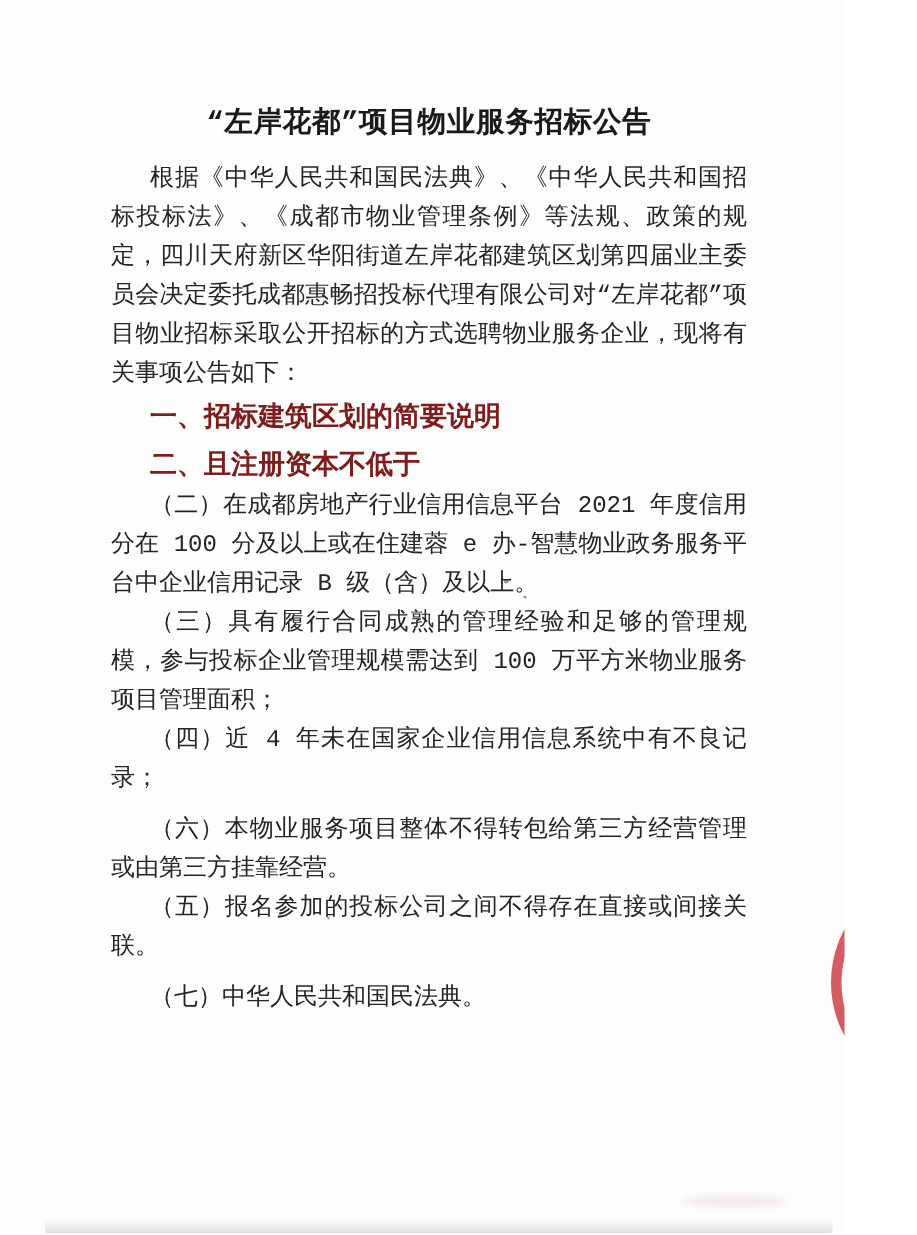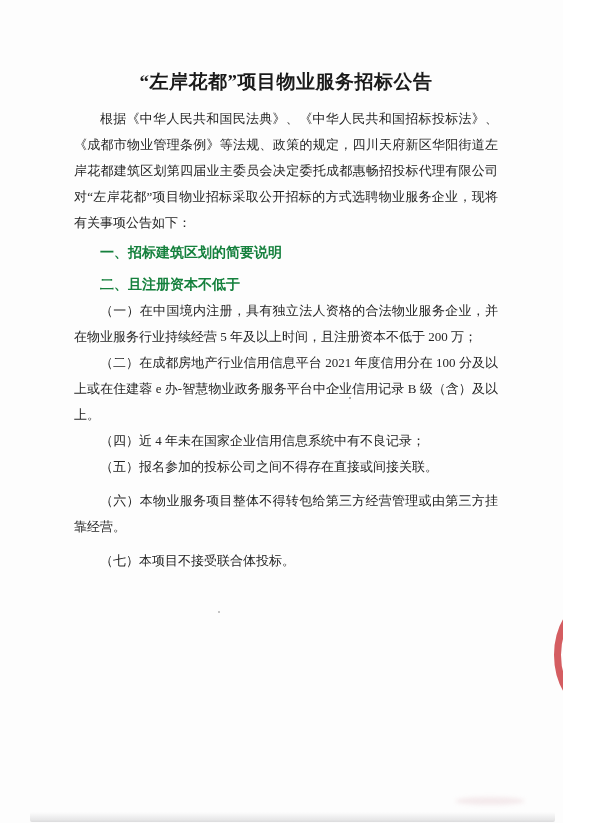--- a/index.html
+++ b/index.html
@@ -2,55 +2,55 @@
 <html lang="zh"><head>
 <meta charset="utf-8">
 <style>
   html, body { margin: 0; padding: 0; background: #ffffff; }
   .page {
     position: relative;
     width: 563px;
     height: 823px;
     background: #fdfdfd;
     overflow: hidden;
-    font-family: Liberation Serif, serif;
+    font-family: Liberation Mono, monospace;
   }
   .content {
     position: absolute;
     left: 74px;
     top: 0;
     width: 424px;
     padding-top: 68px;
     color: #222;
   }
   .doc-title {
     margin: 0 0 10px 0;
     font-size: 19px;
     line-height: 28px;
     font-weight: 700;
     text-align: center;
     letter-spacing: 0.5px;
     color: #1a1a1a;
   }
   .para {
     margin: 0;
-    font-size: 13px;
+    font-size: 16px;
     line-height: 26px;
     text-align: justify;
     text-indent: 26px;
     overflow-wrap: break-word;
     color: #242424;
   }
   .heading {
     margin: 0;
     padding-left: 26px;
-    font-size: 14px;
+    font-size: 18px;
     line-height: 26px;
     font-weight: 700;
-    color: #15803d;
+    color: #7f1d1d;
   }
   .heading.h1 { margin-top: 4px; }
   .heading.h2 { margin-top: 6px; }
   .para.gap-sm { margin-top: 8px; }
 
   
   .stamp {
     position: absolute;
     box-sizing: border-box;
     border-radius: 50%;
@@ -118,26 +118,26 @@
 <div class="page">
 
   <div class="content">
     <h1 class="doc-title">“左岸花都”项目物业服务招标公告</h1>
 
     <p class="para">根据《中华人民共和国民法典》、《中华人民共和国招标投标法》、《成都市物业管理条例》等法规、政策的规定，四川天府新区华阳街道左岸花都建筑区划第四届业主委员会决定委托成都惠畅招投标代理有限公司对“左岸花都”项目物业招标采取公开招标的方式选聘物业服务企业，现将有关事项公告如下：</p>
 
     <h2 class="heading h1">一、招标建筑区划的简要说明</h2>
 
     <h2 class="heading h2">二、且注册资本不低于</h2>
-    <p class="para">（一）在中国境内注册，具有独立法人资格的合法物业服务企业，并在物业服务行业持续经营 5 年及以上时间，且注册资本不低于 200 万；</p>
     <p class="para">（二）在成都房地产行业信用信息平台 2021 年度信用分在 100 分及以上或在住建蓉 e 办-智慧物业政务服务平台中企业信用记录 B 级（含）及以上。</p>
+    <p class="para">（三）具有履行合同成熟的管理经验和足够的管理规模，参与投标企业管理规模需达到 100 万平方米物业服务项目管理面积；</p>
     <p class="para">（四）近 4 年未在国家企业信用信息系统中有不良记录；</p>
+    <p class="para gap-sm">（六）本物业服务项目整体不得转包给第三方经营管理或由第三方挂靠经营。</p>
     <p class="para">（五）报名参加的投标公司之间不得存在直接或间接关联。</p>
-    <p class="para gap-sm">（六）本物业服务项目整体不得转包给第三方经营管理或由第三方挂靠经营。</p>
-    <p class="para gap-sm">（七）本项目不接受联合体投标。</p>
+    <p class="para gap-sm">（七）中华人民共和国民法典。</p>
   </div>
 
   <div class="stamp upper">
     <span class="mark"></span>
     <span class="mark"></span>
     <span class="mark"></span>
     <span class="mark"></span>
     <span class="mark"></span>
   </div>
 

